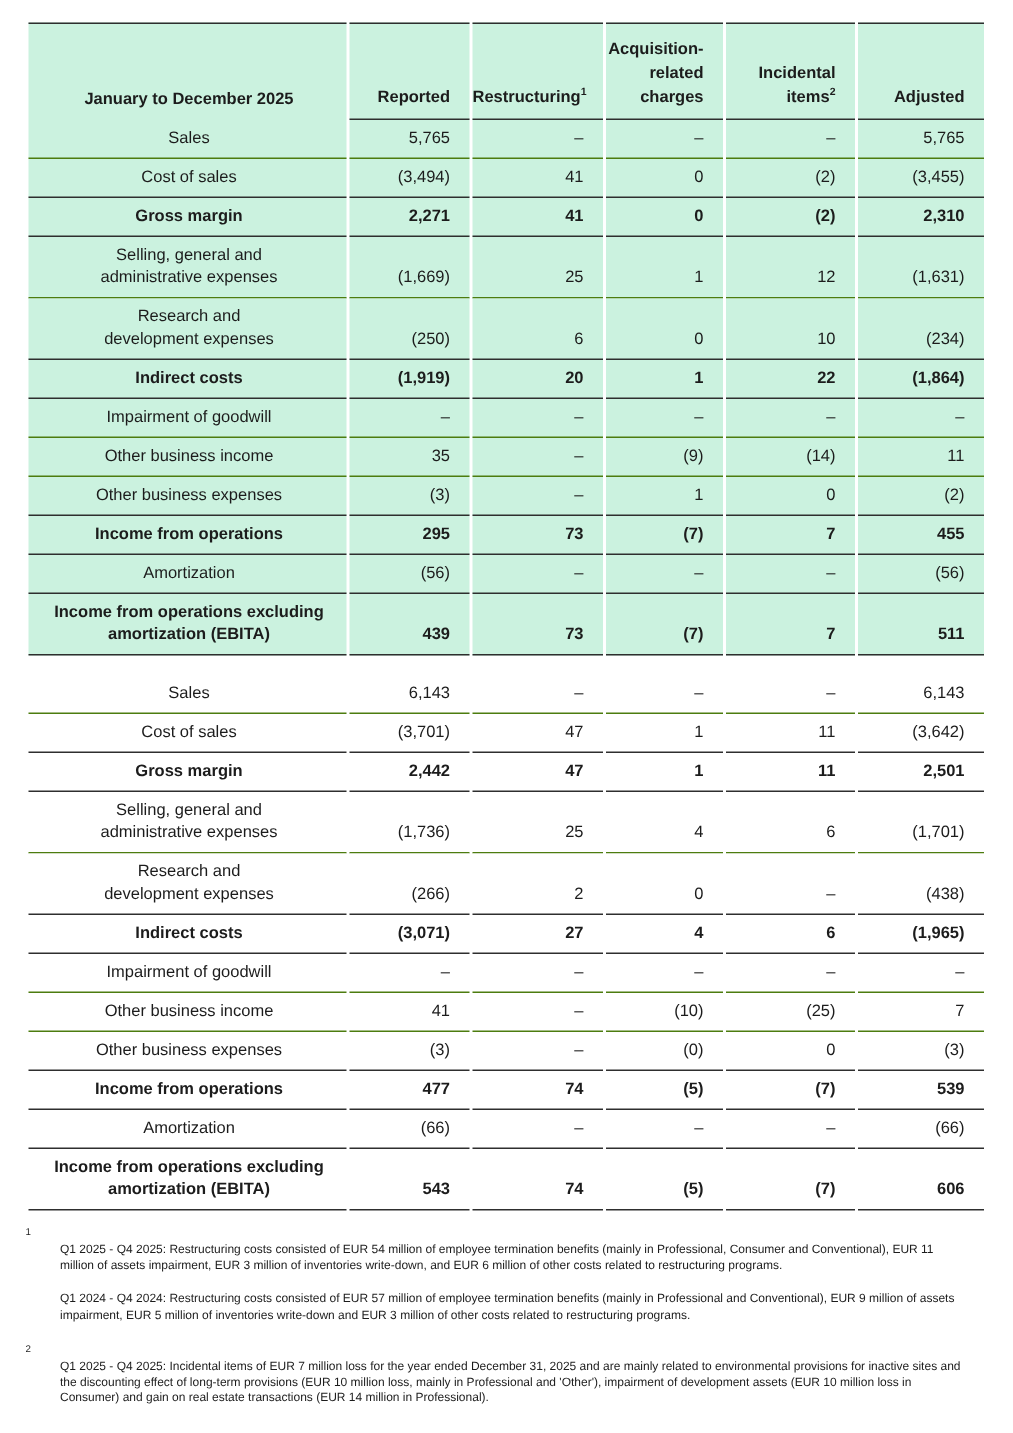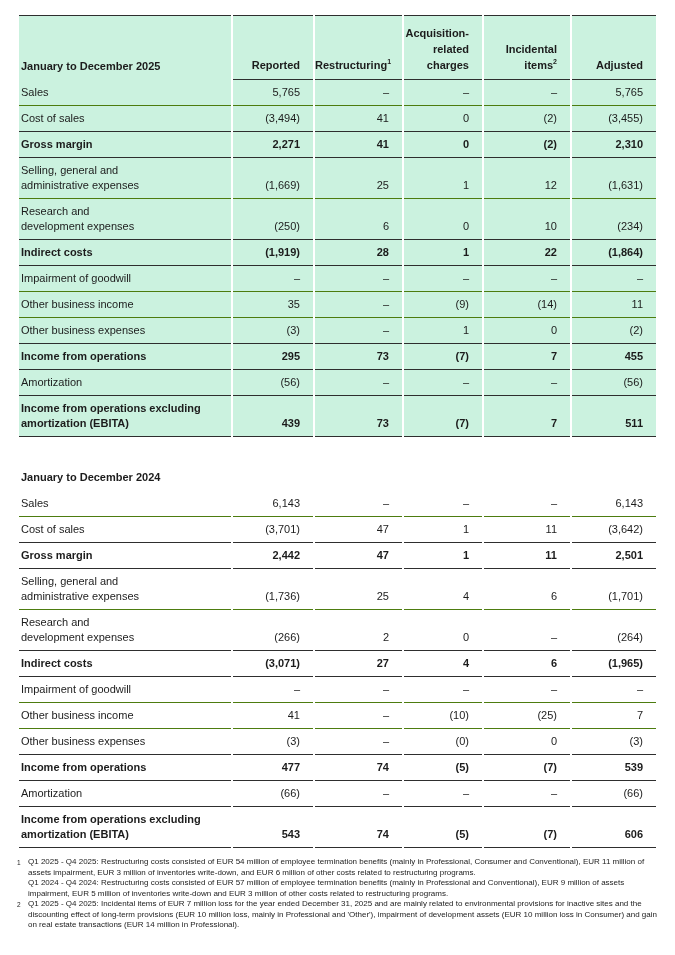--- a/index.html
+++ b/index.html
@@ -16,42 +16,42 @@
   col.c-reported{width:80px;}
   col.c-restruct{width:87px;}
   col.c-charges{width:78px;}
   col.c-items{width:86px;}
   col.c-adjusted{width:84px;}
 
   th,td{font-size:11px;line-height:15px;vertical-align:bottom;font-weight:400;}
   .t2025 th,.t2025 td{background:#cbf2df;}
   .t2024 th,.t2024 td{background:#ffffff;}
 
-  .lbl{text-align:left;padding:5px 0 5px 2px;white-space:pre-line;}
+  .lbl{text-align:center;padding:5px 0 5px 2px;white-space:pre-line;}
   .num{text-align:right;padding:5px 13px 5px 0;}
 
   
   tr.head-row th{font-weight:700;}
   tr.head-row.with-cols th{border-top:1.5px solid #2e2e2e;height:52px;padding-bottom:6px;line-height:16px;}
   tr.head-row.with-cols th.colhead{border-bottom:1.5px solid #2e2e2e;}
   tr.head-row.plain th{border:none;height:30px;padding-bottom:6px;}
 
   sup{font-size:7px;line-height:0;}
 
   tr.rule-light td{border-bottom:1px solid #4d7c0f;}
   tr.rule-dark td{border-bottom:1.5px solid #2e2e2e;}
   tr.bold td{font-weight:700;}
 
   .t2024{margin-top:13px;}
 
   .footnotes{margin-top:9px;width:640px;}
   .footnote{display:flex;align-items:flex-start;}
   .fn-marker{width:11px;flex:0 0 11px;font-size:6.5px;line-height:10.5px;padding-top:1px;text-align:left;}
   .fn-text{flex:1;font-size:8px;line-height:10.5px;}
-  .fn-text p{margin:0;}
+  .fn-text p{margin:12px;}
 </style>
 </head>
 <body>
 
 <div class="page">
 
   <table class="fin t2025">
     <colgroup>
       <col class="c-label">
         <col class="c-reported">
@@ -107,21 +107,21 @@
 development expenses</td>
           <td class="num">(250)</td>
           <td class="num">6</td>
           <td class="num">0</td>
           <td class="num">10</td>
           <td class="num">(234)</td>
         </tr>
         <tr class="bold rule-dark">
           <td class="lbl">Indirect costs</td>
           <td class="num">(1,919)</td>
-          <td class="num">28</td>
+          <td class="num">20</td>
           <td class="num">1</td>
           <td class="num">22</td>
           <td class="num">(1,864)</td>
         </tr>
         <tr class="rule-light">
           <td class="lbl">Impairment of goodwill</td>
           <td class="num">–</td>
           <td class="num">–</td>
           <td class="num">–</td>
           <td class="num">–</td>
@@ -174,28 +174,20 @@
   <table class="fin t2024">
     <colgroup>
       <col class="c-label">
         <col class="c-reported">
         <col class="c-restruct">
       <col class="c-charges">
         <col class="c-items">
         <col class="c-adjusted">
     </colgroup>
     <tbody>
-        <tr class="head-row plain">
-          <th class="lbl">January to December 2024</th>
-          <th class="num"></th>
-          <th class="num"></th>
-          <th class="num"></th>
-          <th class="num"></th>
-          <th class="num"></th>
-        </tr>
         <tr class="rule-light">
           <td class="lbl">Sales</td>
           <td class="num">6,143</td>
           <td class="num">–</td>
           <td class="num">–</td>
           <td class="num">–</td>
           <td class="num">6,143</td>
         </tr>
         <tr class="rule-dark">
           <td class="lbl">Cost of sales</td>
@@ -222,21 +214,21 @@
           <td class="num">6</td>
           <td class="num">(1,701)</td>
         </tr>
         <tr class="rule-dark">
           <td class="lbl">Research and
 development expenses</td>
           <td class="num">(266)</td>
           <td class="num">2</td>
           <td class="num">0</td>
           <td class="num">–</td>
-          <td class="num">(264)</td>
+          <td class="num">(438)</td>
         </tr>
         <tr class="bold rule-dark">
           <td class="lbl">Indirect costs</td>
           <td class="num">(3,071)</td>
           <td class="num">27</td>
           <td class="num">4</td>
           <td class="num">6</td>
           <td class="num">(1,965)</td>
         </tr>
         <tr class="rule-light">

